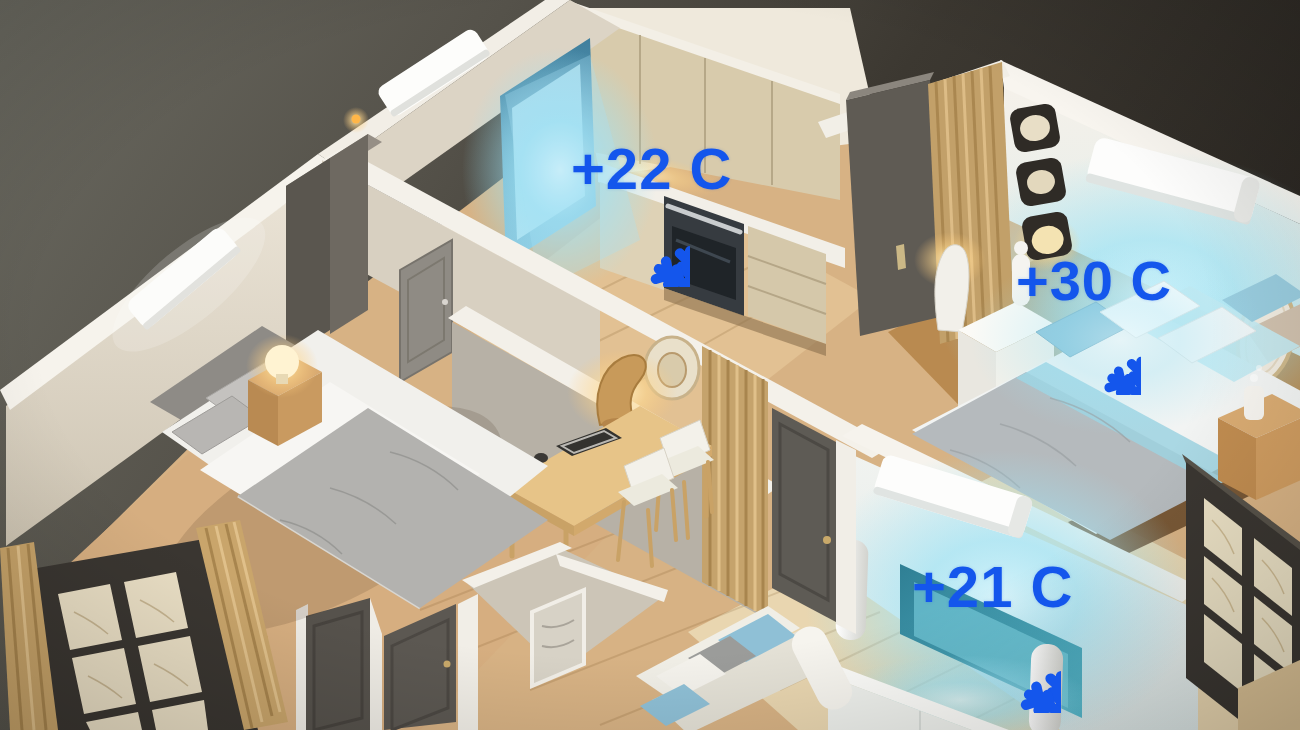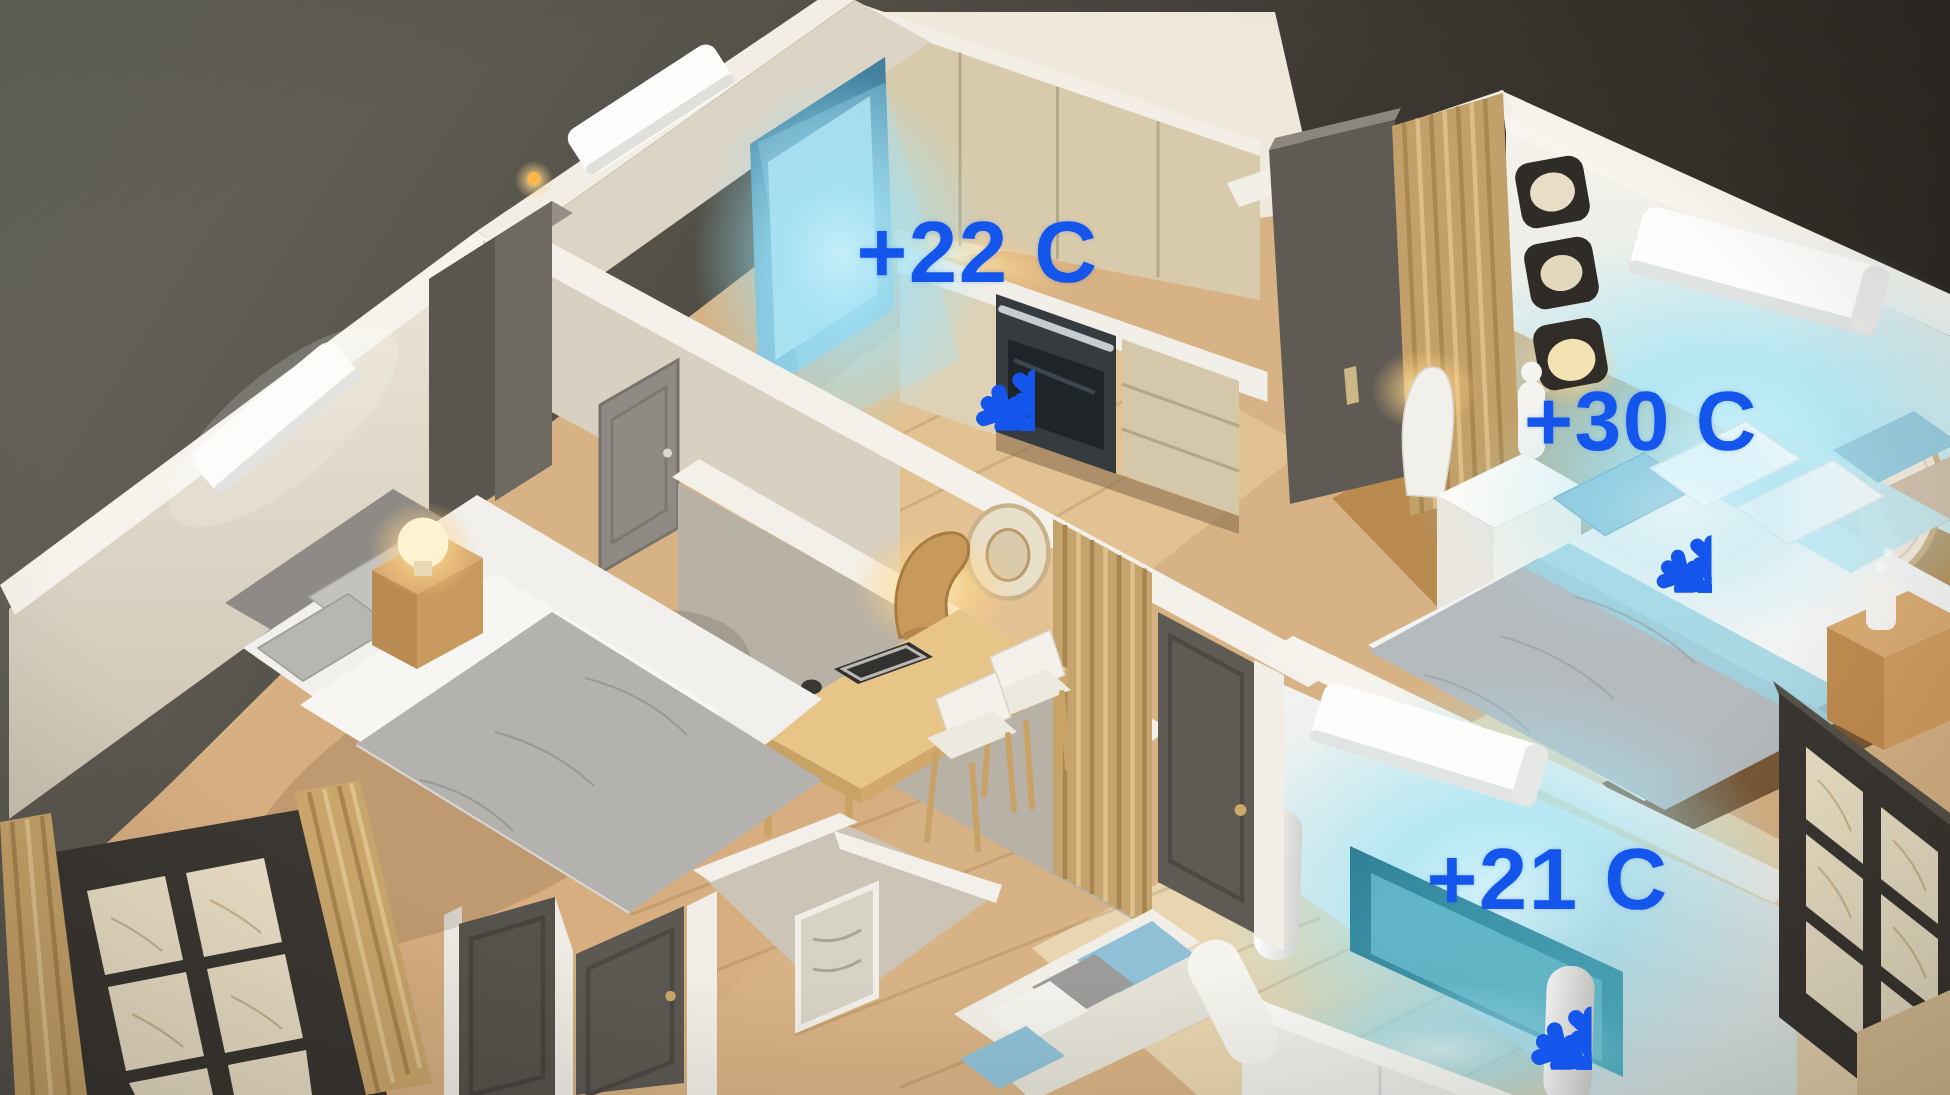--- a/index.html
+++ b/index.html
@@ -477,21 +477,21 @@
 <div class="temp-badge" style="left:0;top:0;">
   <div class="temp-text" style="left:1016px;top:253px;font-size:56px;">+30 C</div>
   <div class="snowflake" style="left:1061px;top:315px;width:80px;height:80px;">
     <svg viewBox="-55 -55 110 110">
           <use href="#snowflake"></use>
         </svg>
   </div>
 </div>
 
 <div class="temp-badge" style="left:0;top:0;">
-  <div class="temp-text" style="left:951px;top:558px;">+21 C</div>
+  <div class="temp-text" style="left:912px;top:558px;">+21 C</div>
   <div class="snowflake" style="left:973px;top:625px;width:88px;height:88px;">
     <svg viewBox="-55 -55 110 110">
           <use href="#snowflake"></use>
         </svg>
   </div>
 </div>
 
 </div>
 
 </body></html>

